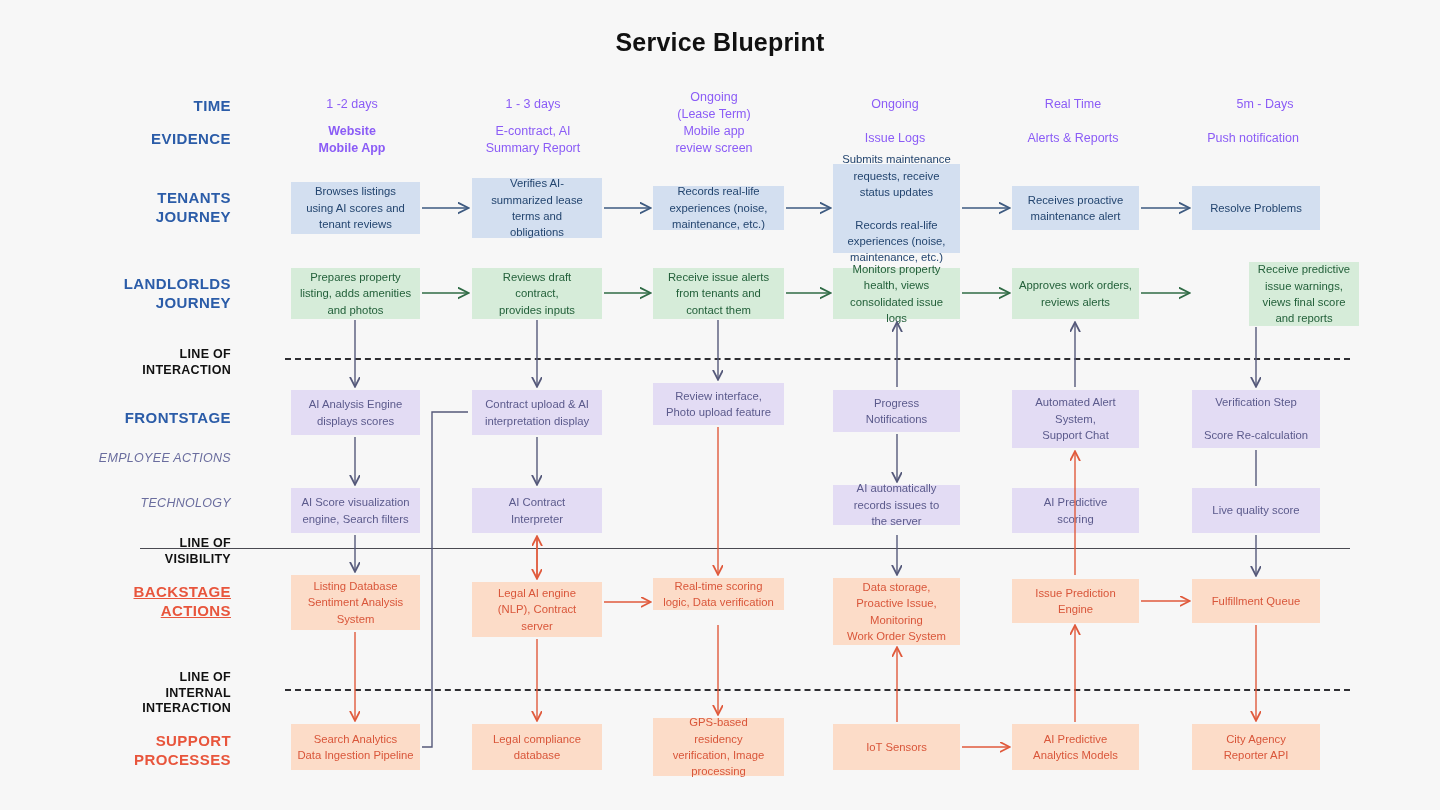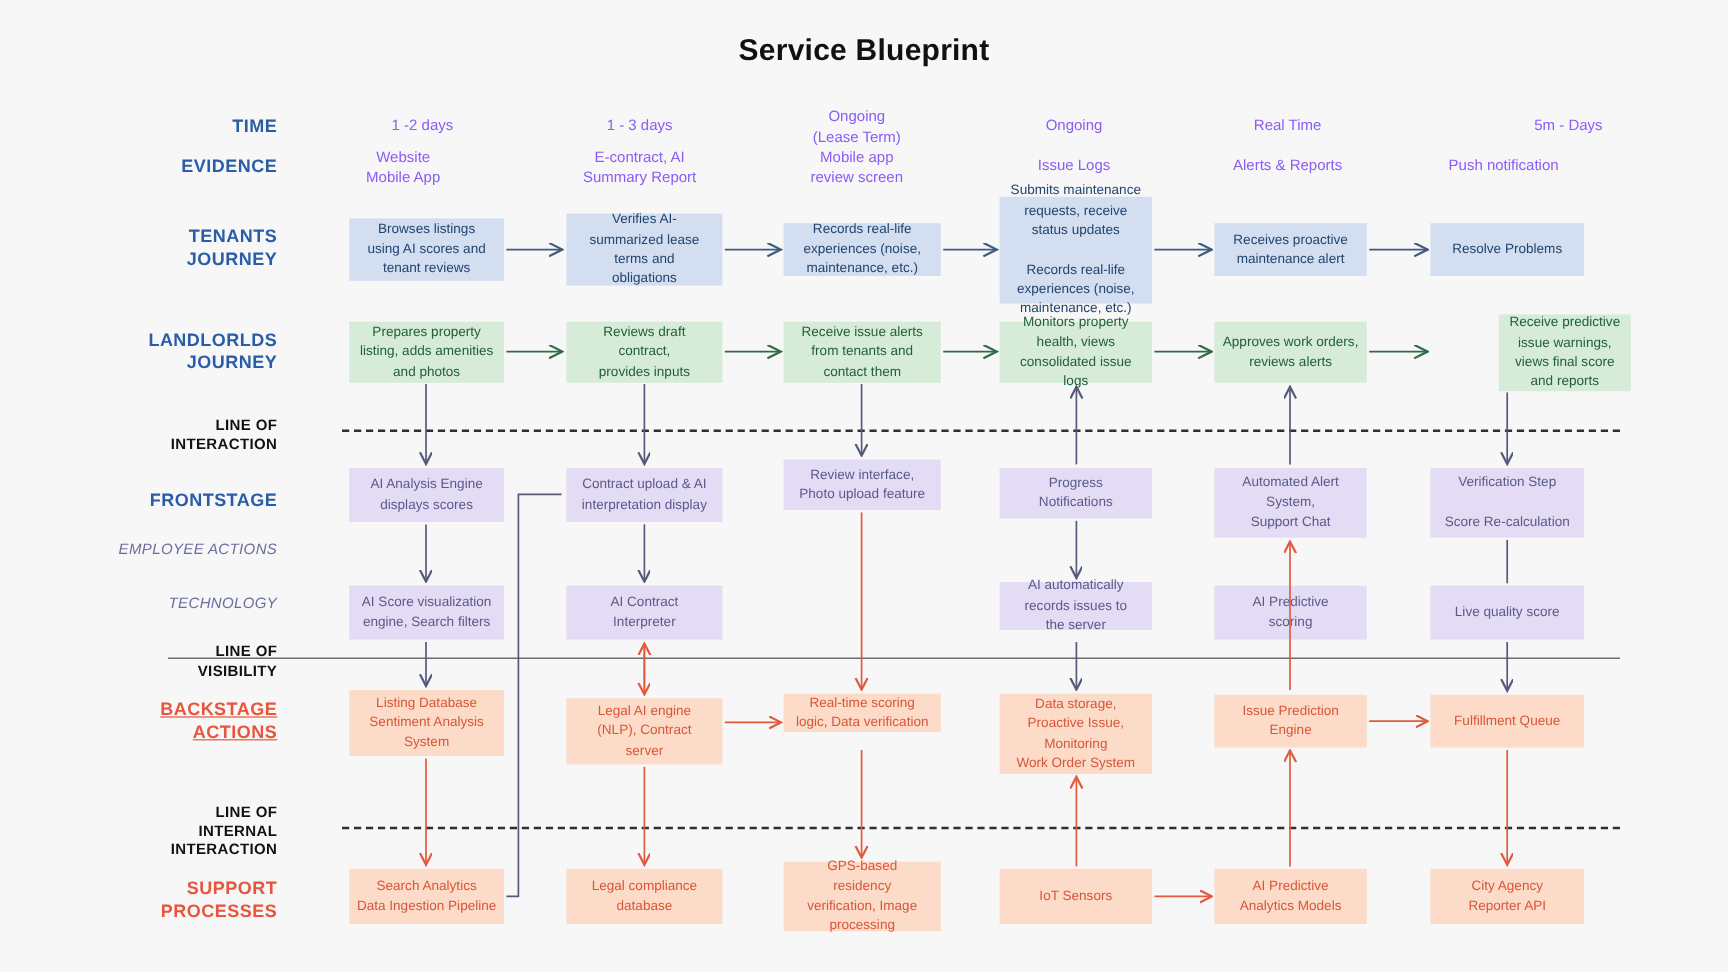--- a/index.html
+++ b/index.html
@@ -84,23 +84,23 @@
   <div class="hline dashed" style="left:285px; top:358px; width:1065px;"></div>
   <div class="hline solid" style="left:140px; top:548px; width:1210px;"></div>
   <div class="hline dashed" style="left:285px; top:689px; width:1065px;"></div>
 
   <div class="colhead" style="left:262px; top:96px;">1 -2 days</div>
   <div class="colhead" style="left:443px; top:96px;">1 - 3 days</div>
   <div class="colhead" style="left:624px; top:89px;">Ongoing
 (Lease Term)</div>
   <div class="colhead" style="left:805px; top:96px;">Ongoing</div>
   <div class="colhead" style="left:983px; top:96px;">Real Time</div>
-  <div class="colhead" style="left:1217px; top:96px;">5m - Days</div>
-
-  <div class="colhead" style="left:246px; top:123px;">Website
+  <div class="colhead" style="left:1175px; top:96px;">5m - Days</div>
+
+  <div class="colhead" style="left:262px; top:123px;font-weight:bold;">Website
 Mobile App</div>
   <div class="colhead" style="left:443px; top:123px;">E-contract, AI
 Summary Report</div>
   <div class="colhead" style="left:624px; top:123px;">Mobile app
 review screen</div>
   <div class="colhead" style="left:805px; top:130px;">Issue Logs</div>
   <div class="colhead" style="left:983px; top:130px;">Alerts &amp; Reports</div>
   <div class="colhead" style="left:1163px; top:130px;">Push notification</div>
 
   <div class="box b-blue" style="left:291px; top:182px; width:129px; height:52px;">Browses listings

